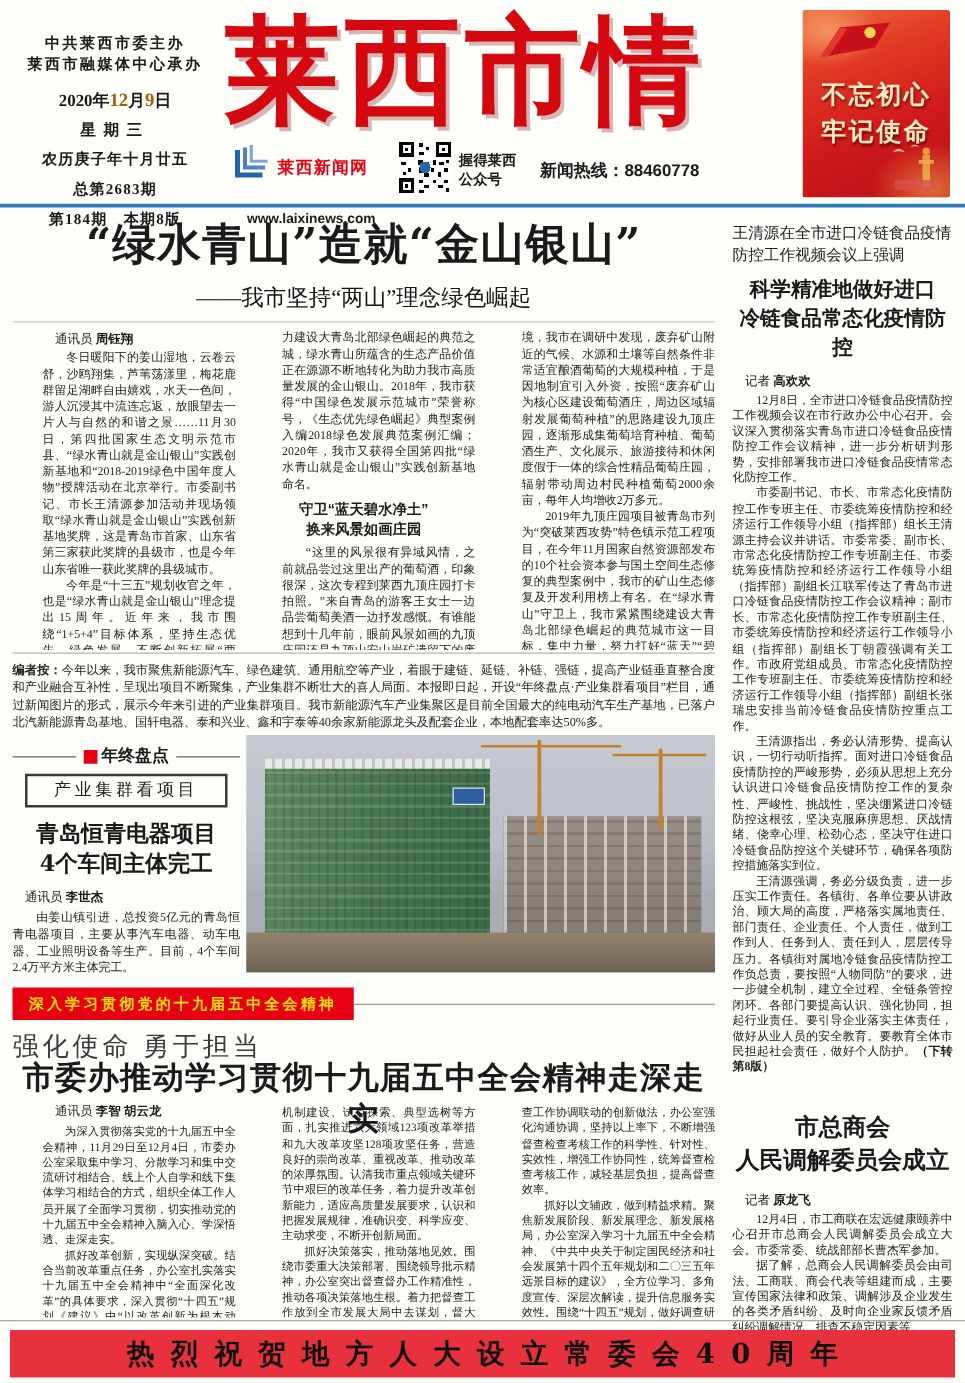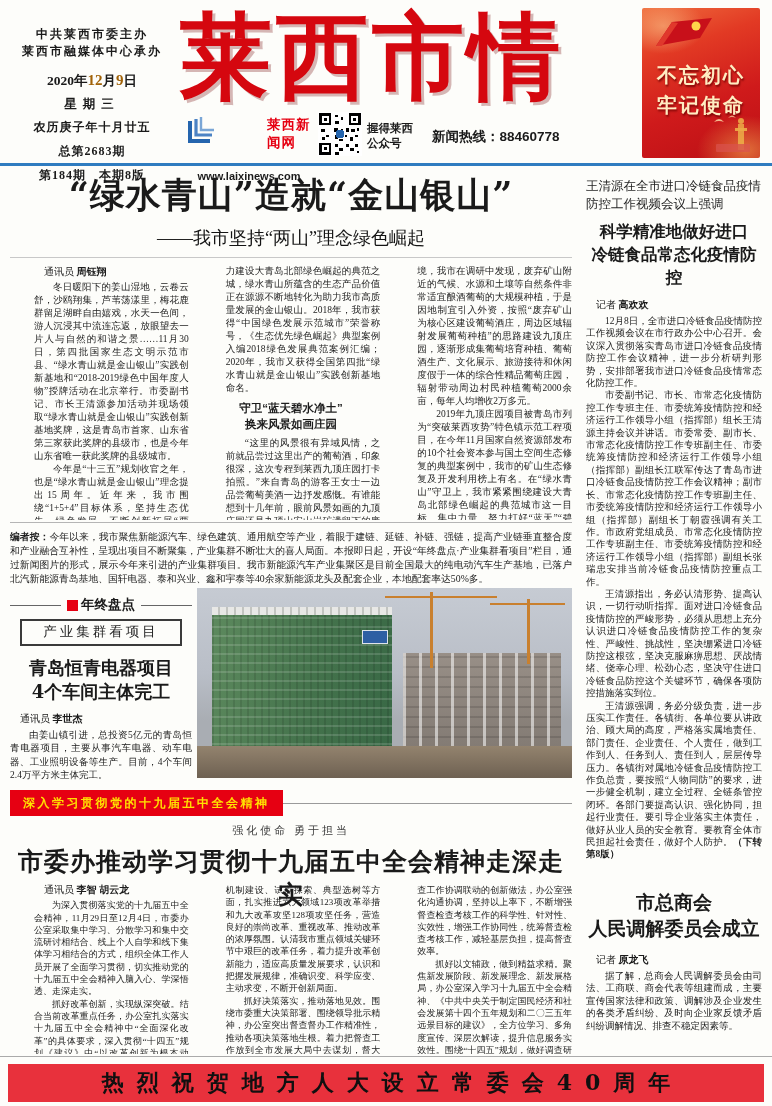--- a/index.html
+++ b/index.html
@@ -18,21 +18,21 @@
   .m-lunar { font-size:12px; font-weight:bold; margin-top:6px; letter-spacing:1px; }
   .m-issue { font-size:12px; font-weight:bold; margin-top:7px; letter-spacing:1px; }
   .m-title {
     position:absolute; left:166px; top:0px; width:412px; height:112px;
     font-size:92px; line-height:112px; font-weight:900; color:#d5070f;
     text-align:center; letter-spacing:4px; font-family:"DejaVu Serif",serif;
     text-shadow:3px 3px 0 rgba(110,0,0,.28);
     transform:scaleY(1.02);
   }
   .m-logo { position:absolute; left:186px; top:116px; width:126px; }
-  .m-logo-top { display:flex; align-items:center;gap:45px; }
+  .m-logo-top { display:flex; align-items:center; }
   .m-logo-name { color:#e60012; font-weight:900; font-size:13.5px; letter-spacing:1px; margin-left:6px;
                  font-family:"Liberation Sans",sans-serif; }
   .m-logo-url { font-size:11px; font-weight:bold; margin-top:18px; text-align:center;
                 font-family:"Liberation Sans",sans-serif; }
   .m-qr { position:absolute; left:318px; top:112px; display:flex; align-items:center; }
   .m-qr-cap { margin-left:5px; font-size:11.5px; font-weight:bold; line-height:15px; }
   .m-hotline { position:absolute; left:432px; top:128px; font-size:13.5px; font-weight:900;
                font-family:"Liberation Sans",sans-serif; }
   .m-slogan {
     position:absolute; right:12px; top:8px; width:118px; height:150px; border-radius:2px;
@@ -107,21 +107,21 @@
   .crane-mast { position:absolute; width:3px; background:#c9802e; }
   .crane-jib { position:absolute; height:2px; background:#c9802e; }
   .ph-sign { position:absolute; left:44%; top:22%; width:26px; height:14px; background:#2e5fa3;
              border:1px solid #dfe4ea; }
 
   
   .band-row { position:absolute; left:10px; top:790px; width:562px; display:flex; align-items:center; }
   .band { background:#e60012; color:#ffe100; font-weight:900; font-size:12px; line-height:26px;
           padding:0 13px; letter-spacing:2.5px; font-family:"Liberation Sans",sans-serif; }
   .band-line { flex:1; height:1px; background:#9a9a9a; }
-  .bkicker { position:absolute; left:10px; top:823px; width:562px; text-align:center; font-size:11px;
+  .bkicker { position:absolute; left:10px; top:823px; width:562px; text-align:left; font-size:21px;
              color:#3b3b3b; letter-spacing:3px; }
   .bheadline { position:absolute; left:10px; top:845px; width:562px; text-align:center; font-size:25px;
                font-weight:900; letter-spacing:1px; font-family:"DejaVu Serif",serif; }
   .bcols { position:absolute; left:10px; top:884px; width:562px; height:170px; overflow:hidden; }
   .bcols .col { font-size:9px; line-height:12.3px; }
 
   
   .rcol { position:absolute; left:586px; top:178px; width:176px; }
   .r-kicker { font-size:12.5px; line-height:17.5px; color:#1e1e1e; }
   .r-hl { font-size:16.5px; font-weight:900; text-align:center; line-height:23px; margin:7px 0 9px;
@@ -346,20 +346,21 @@
       <p class="rp">王清源指出，务必认清形势、提高认识，一切行动听指挥。面对进口冷链食品疫情防控的严峻形势，必须从思想上充分认识进口冷链食品疫情防控工作的复杂性、严峻性、挑战性，坚决绷紧进口冷链防控这根弦，坚决克服麻痹思想、厌战情绪、侥幸心理、松劲心态，坚决守住进口冷链食品防控这个关键环节，确保各项防控措施落实到位。</p>
       <p class="rp"><span>王清源强调，务必分级负责，进一步压实工作责任。各镇街、各单位要从讲政治、顾大局的高度，严格落实属地责任、部门责任、企业责任、个人责任，做到工作到人、任务到人、责任到人，层层传导压力。各镇街对属地冷链食品疫情防控工作负总责，要按照“人物同防”的要求，进一步健全机制，建立全过程、全链条管控闭环。各部门要提高认识、强化协同，担起行业责任。要引导企业落实主体责任，做好从业人员的安全教育。要教育全体市民担起社会责任，做好个人防护。</span><span class="injump">（下转第8版）</span></p>
     </div>
 
     <div class="r2">
       <div class="r2-hl">
         <div>市总商会</div>
         <div>人民调解委员会成立</div>
       </div>
       <p class="r-byline"><span>记者</span> <b>原龙飞</b></p>
+      <p class="rp">12月4日，市工商联在宏远健康颐养中心召开市总商会人民调解委员会成立大会。市委常委、统战部部长曹杰军参加。</p>
       <p class="rp">据了解，总商会人民调解委员会由司法、工商联、商会代表等组建而成，主要宣传国家法律和政策、调解涉及企业发生的各类矛盾纠纷、及时向企业家反馈矛盾纠纷调解情况、排查不稳定因素等。</p>
     </div>
   </div>
 
   <div class="bot-rule"></div>
   <div class="banner">热烈祝贺地方人大设立常委会40周年</div>
 
 </div>
 
 </body></html>

